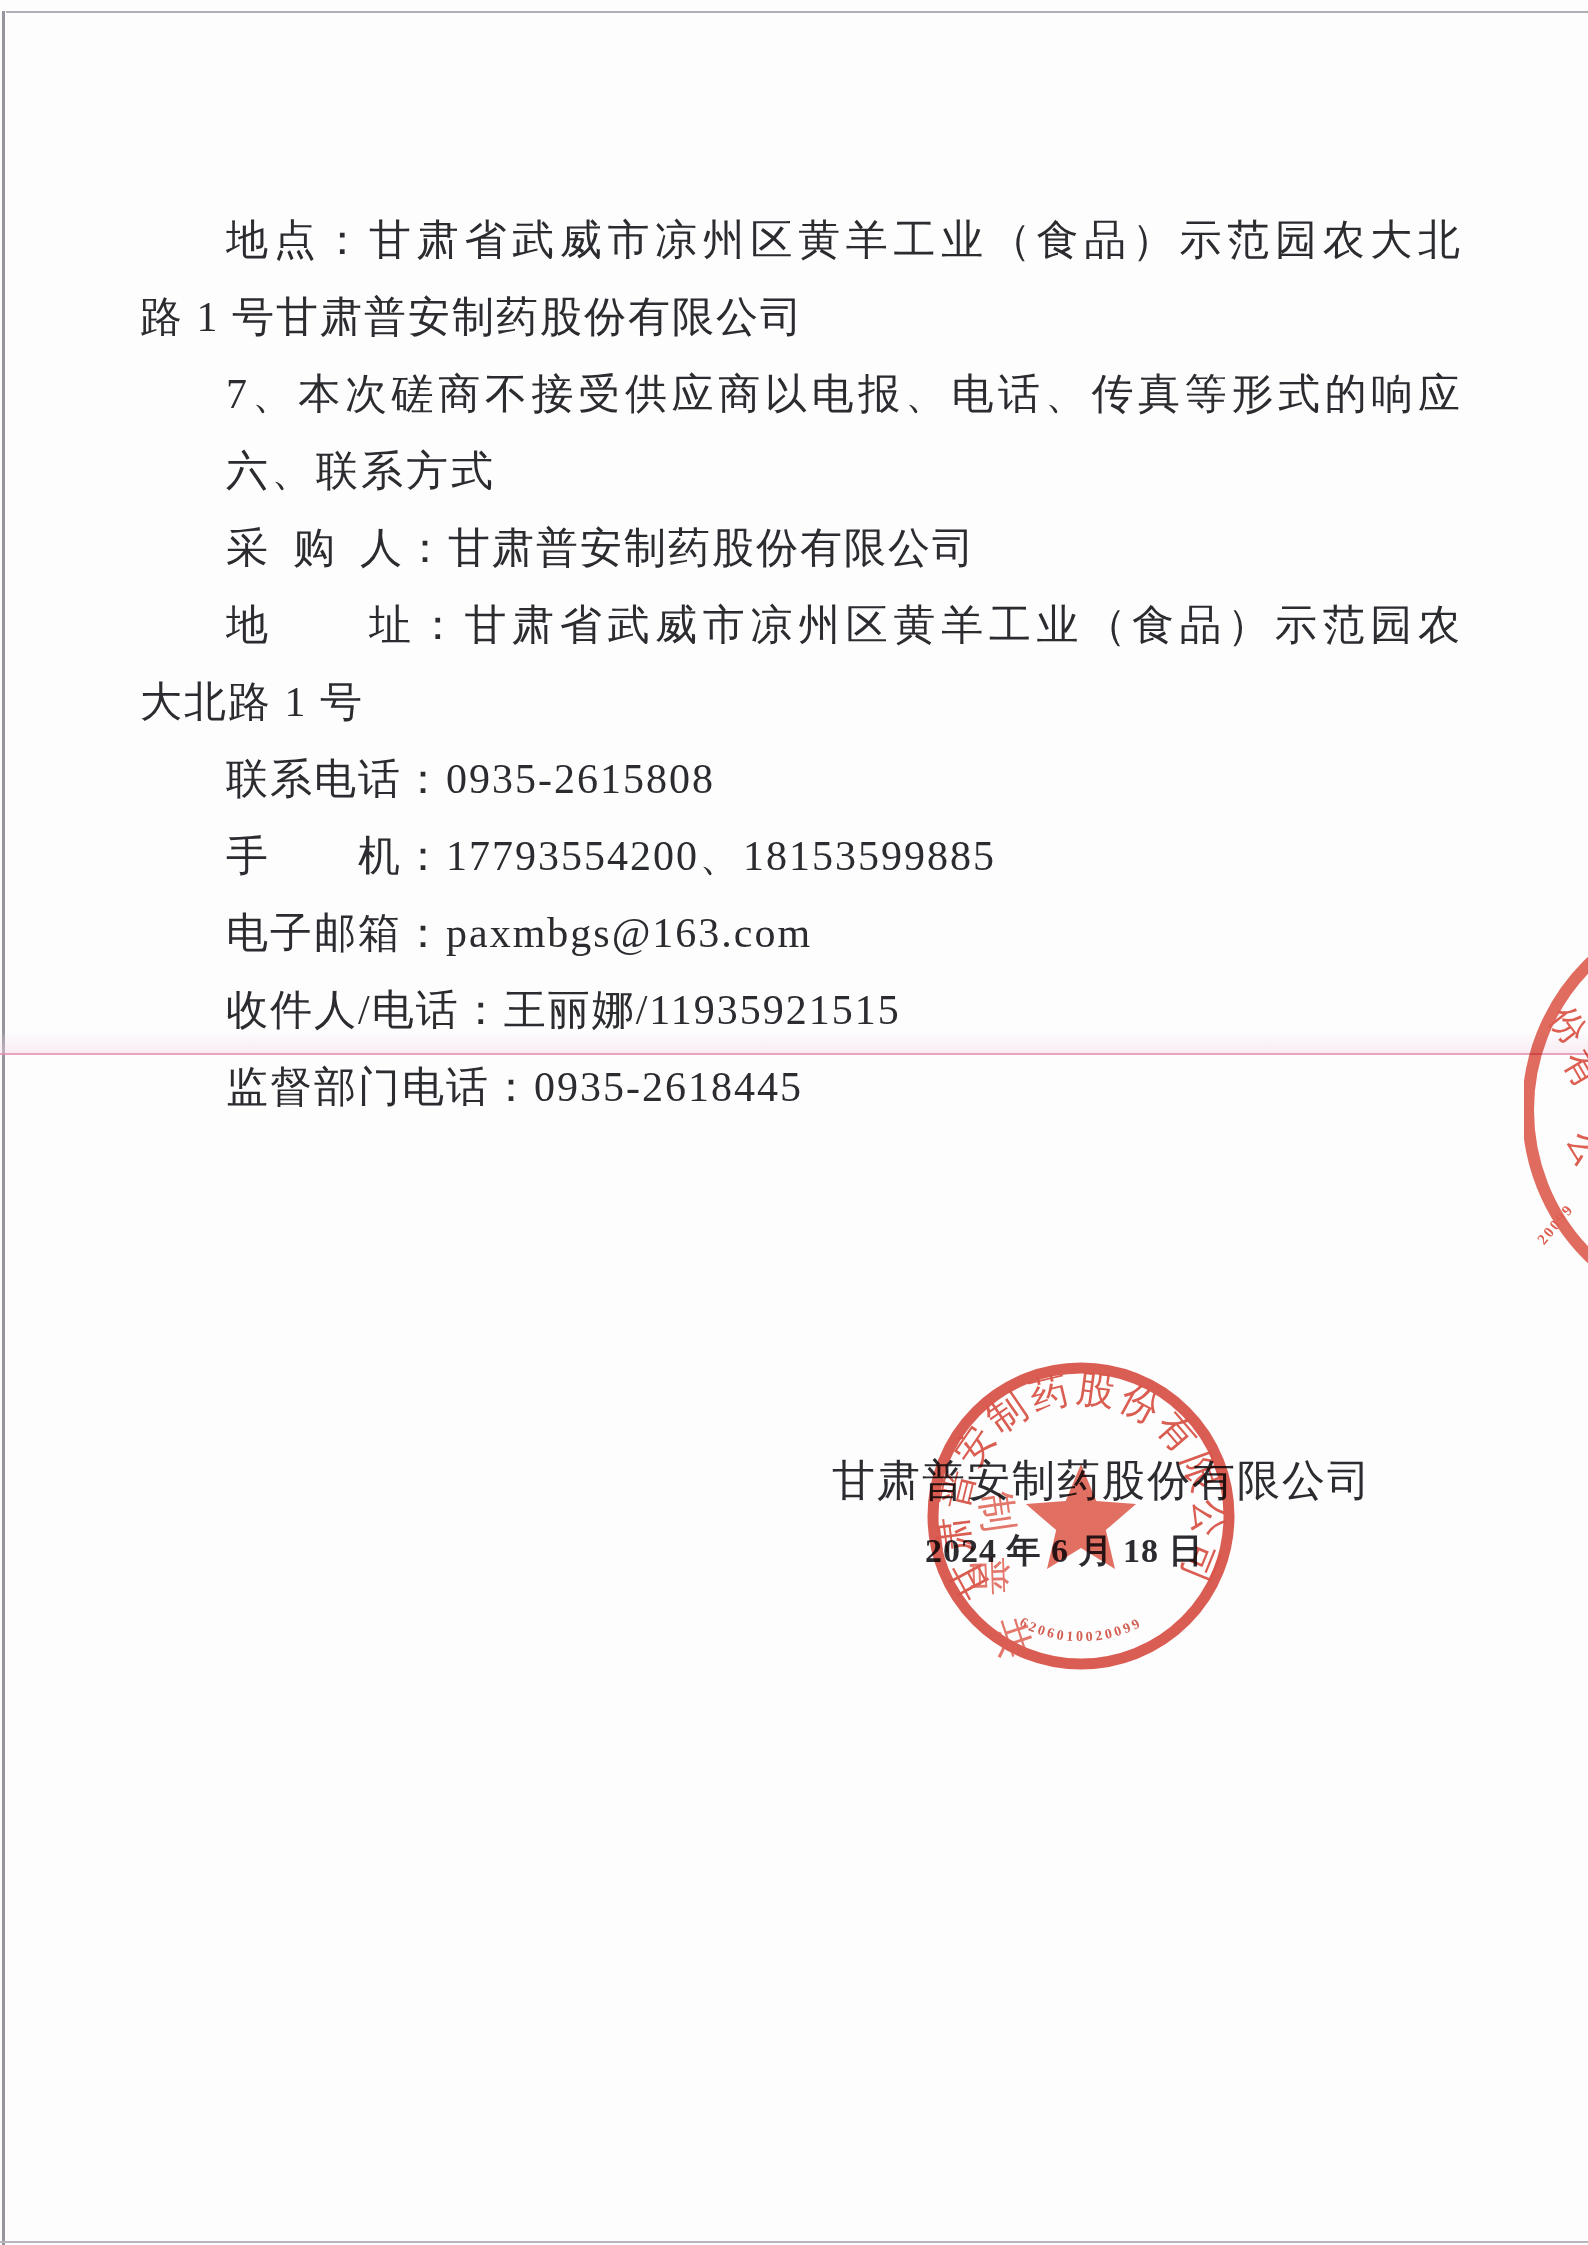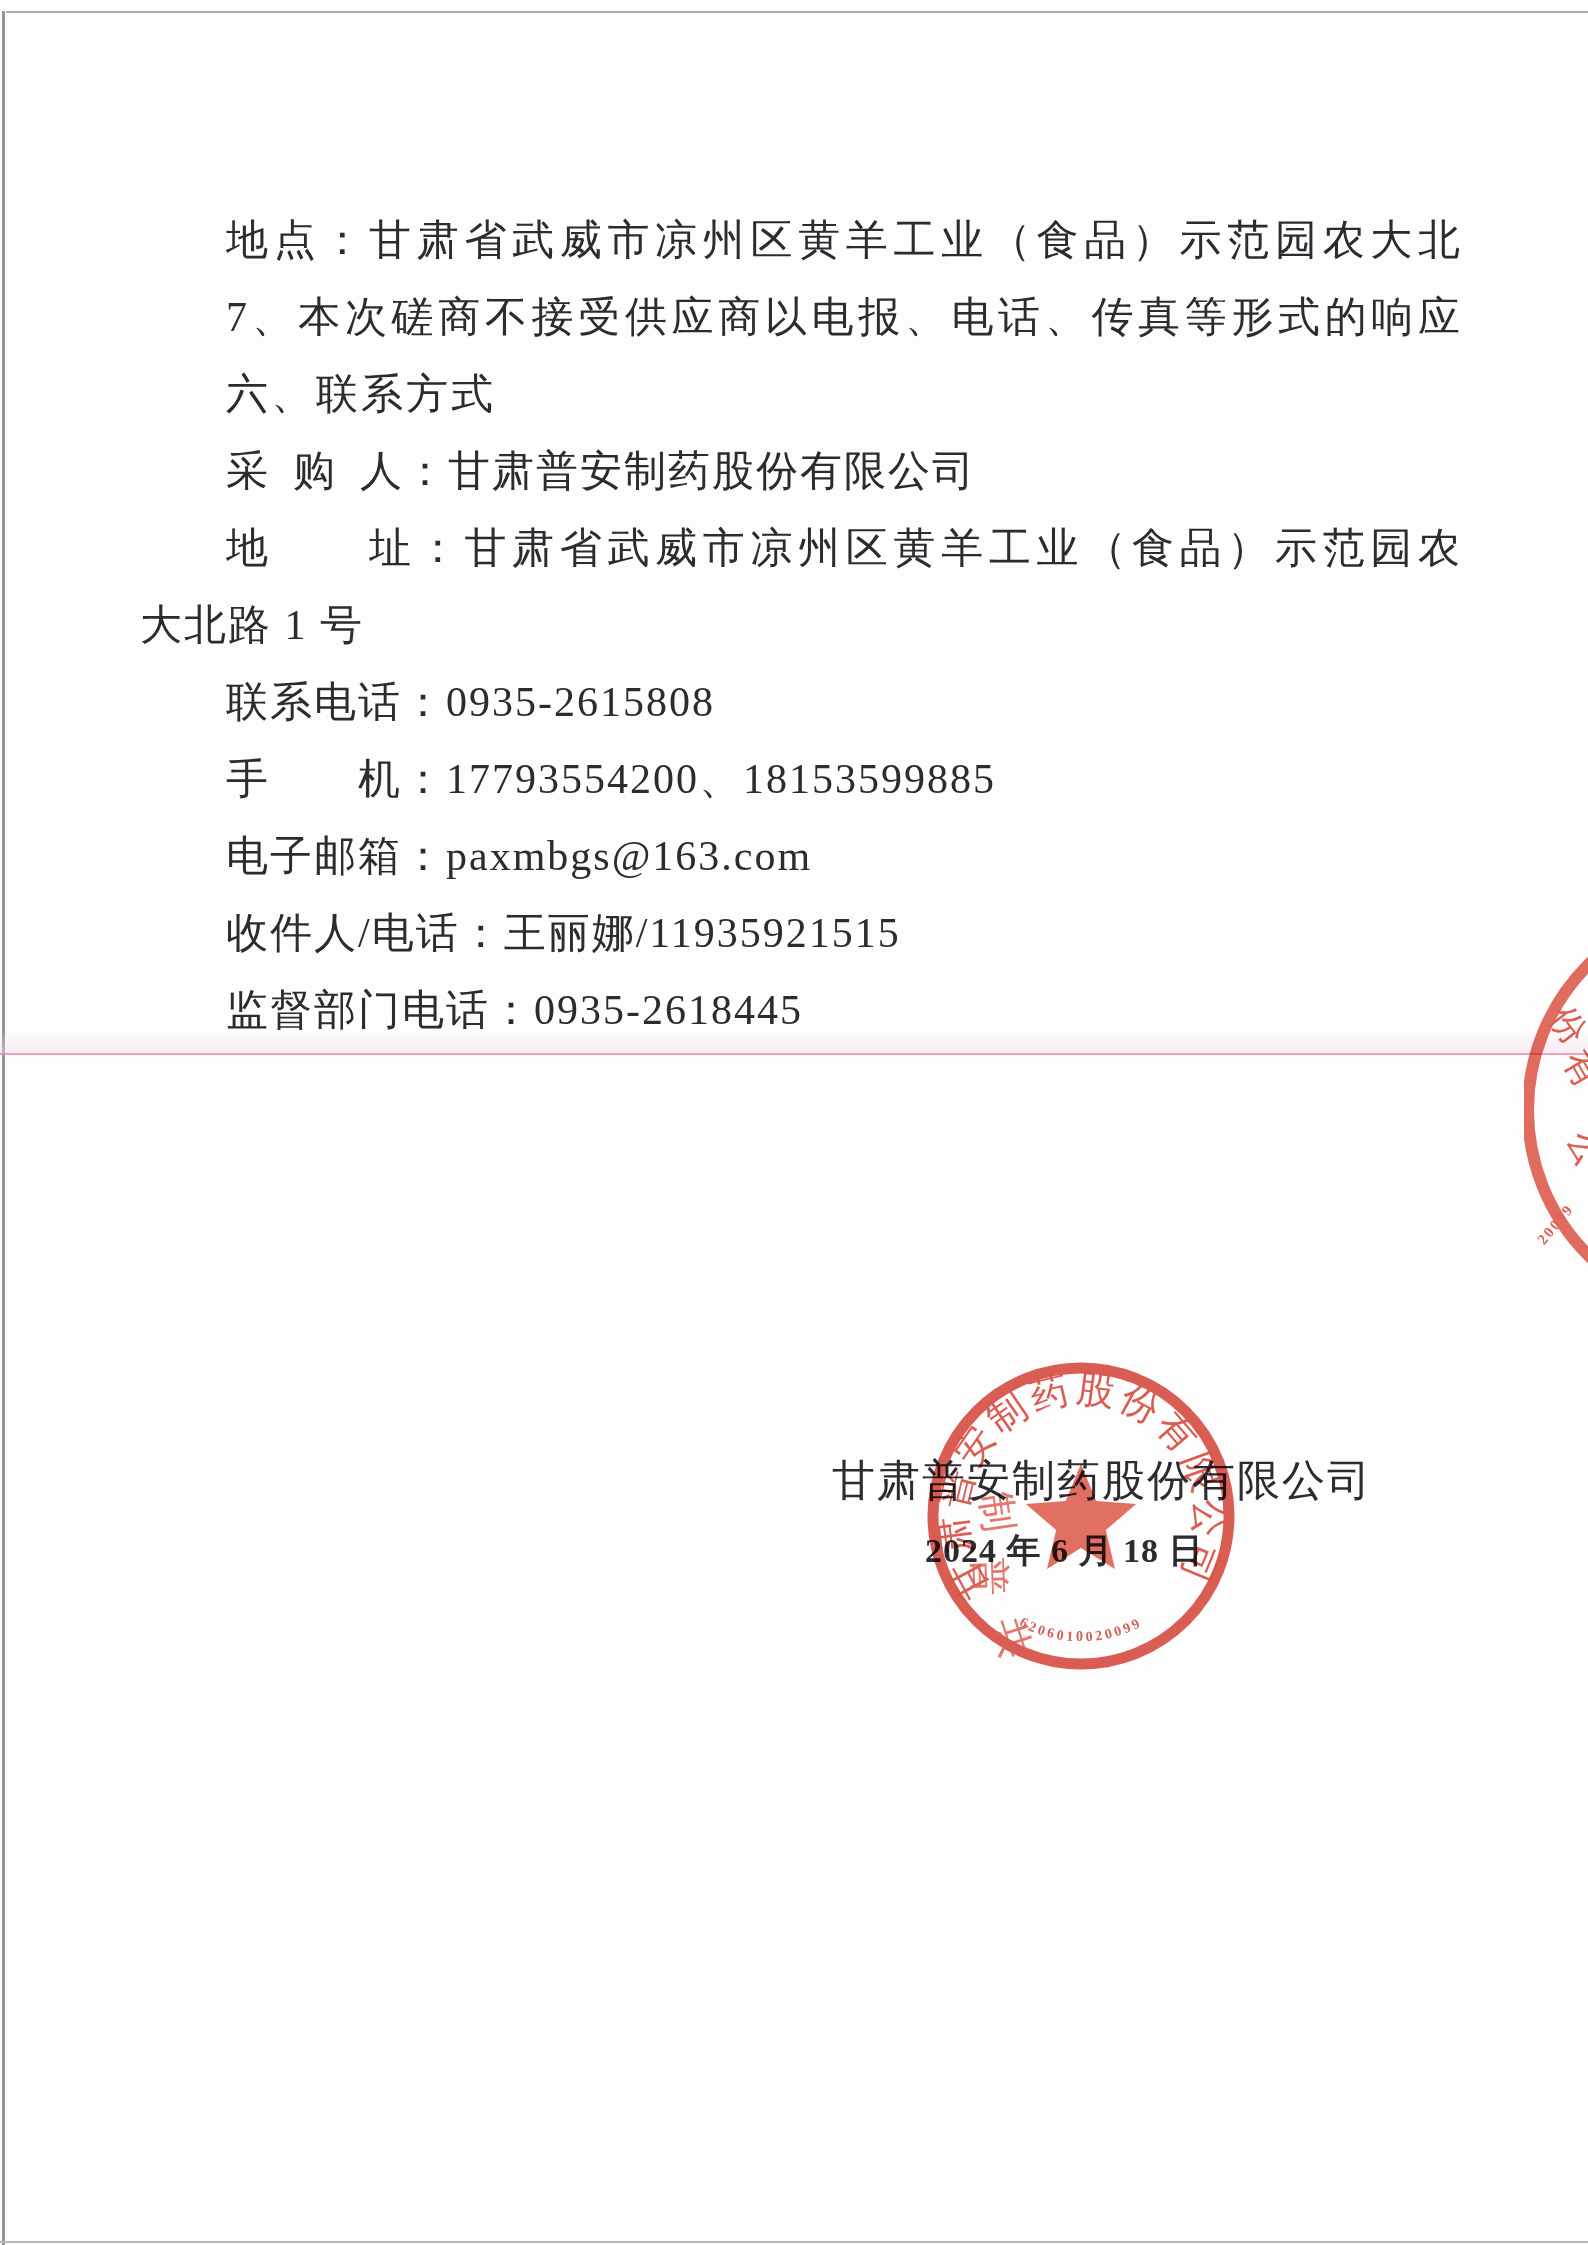--- a/index.html
+++ b/index.html
@@ -56,20 +56,21 @@
 <div>
 
   <div class="edge-top"></div>
   <div class="edge-left"></div>
   <div class="edge-bottom"></div>
   <div class="fold-band"></div>
   <div class="fold-line"></div>
 
   <main class="doc">
     <div class="line indent stretch">地点：甘肃省武威市凉州区黄羊工业（食品）示范园农大北</div>
+    <div class="line">路 1 号甘肃普安制药股份有限公司</div>
     <div class="line indent stretch">7、本次磋商不接受供应商以电报、电话、传真等形式的响应</div>
     <div class="line indent bold">六、联系方式</div>
     <div class="line indent">采 购 人：甘肃普安制药股份有限公司</div>
     <div class="line indent stretch">地　　址：甘肃省武威市凉州区黄羊工业（食品）示范园农</div>
     <div class="line">大北路 1 号</div>
     <div class="line indent">联系电话：0935-2615808</div>
     <div class="line indent">手　　机：17793554200、18153599885</div>
     <div class="line indent">电子邮箱：paxmbgs@163.com</div>
     <div class="line indent">收件人/电话：王丽娜/11935921515</div>
     <div class="line indent">监督部门电话：0935-2618445</div>

